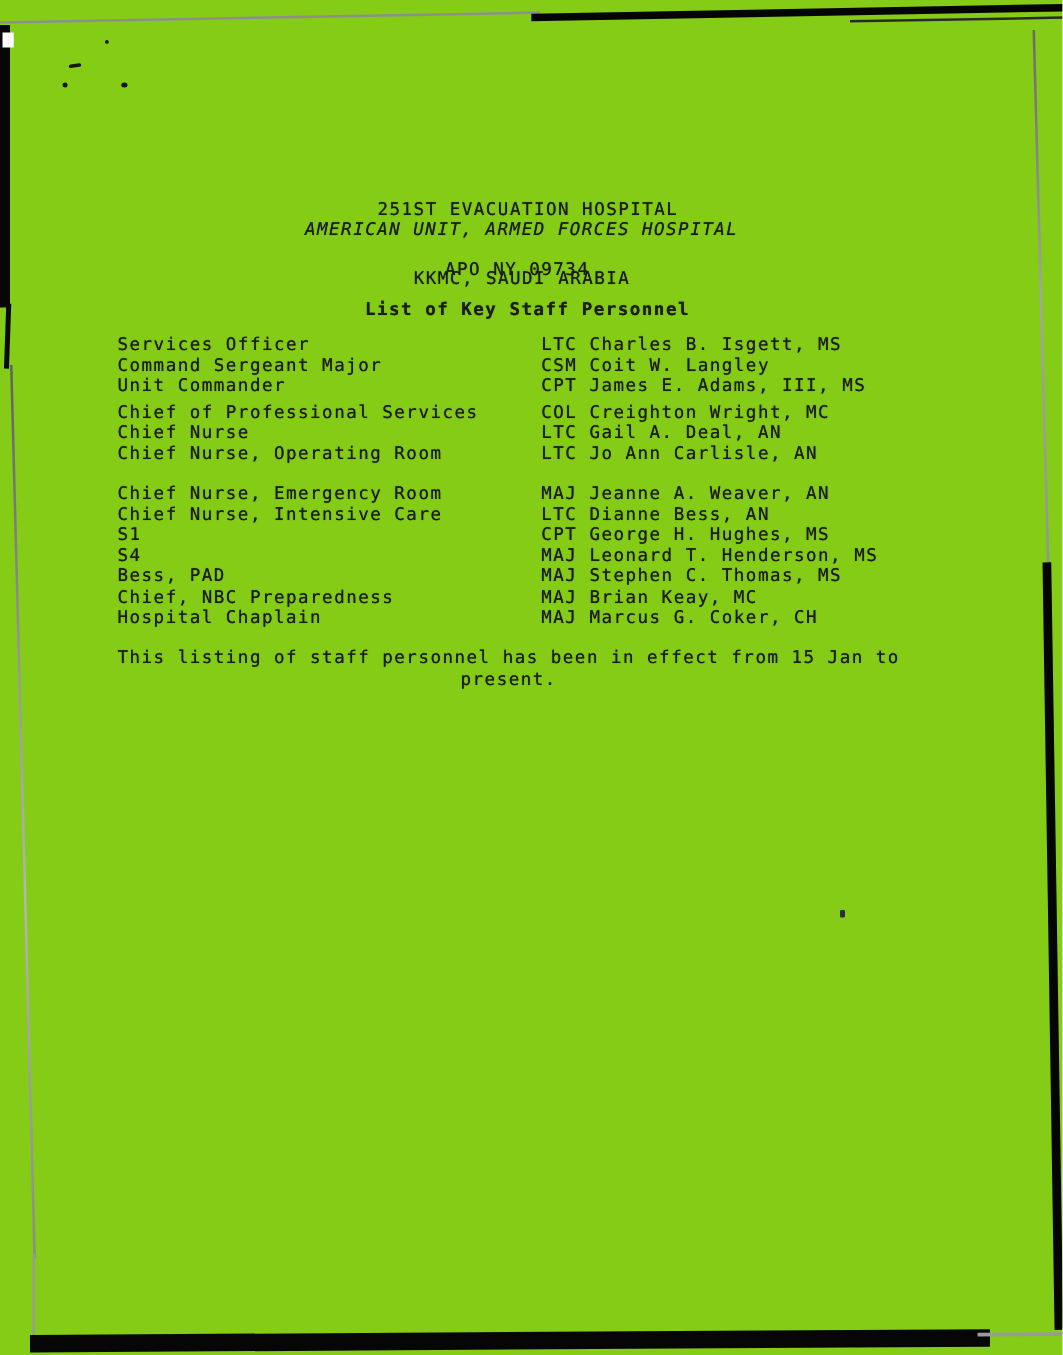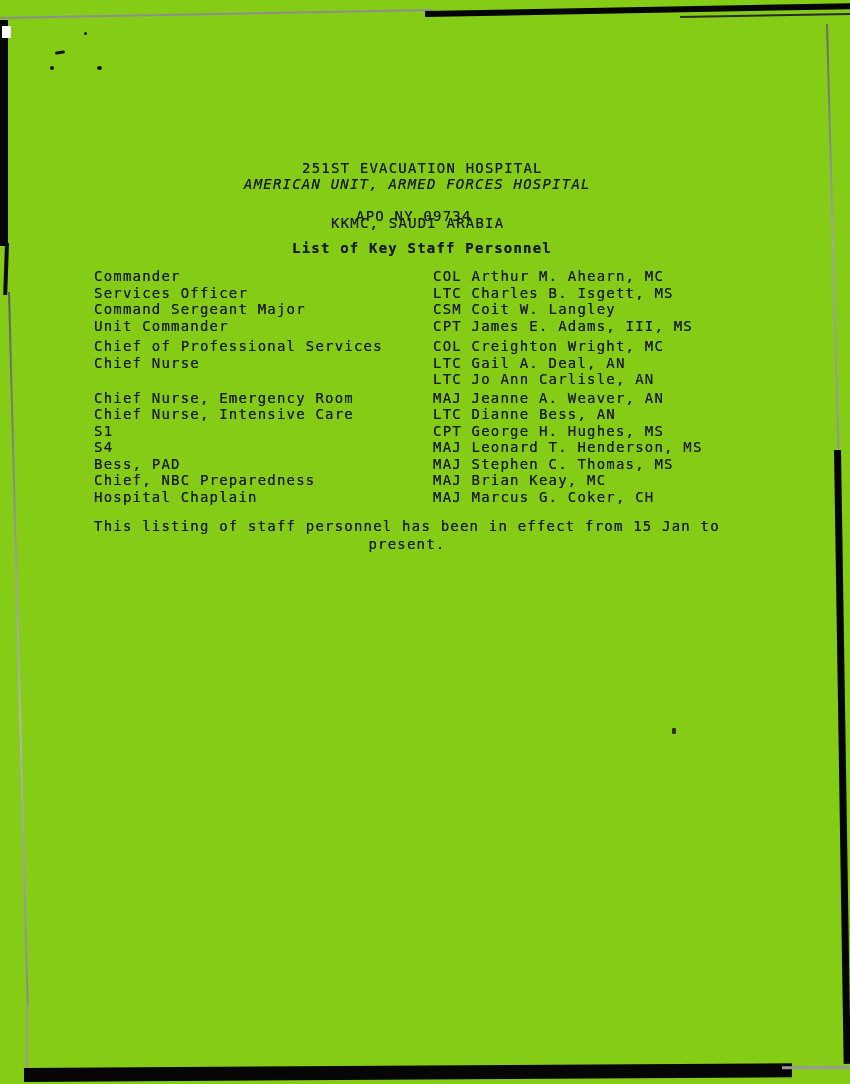--- a/index.html
+++ b/index.html
@@ -23,21 +23,21 @@
   .h0{left:302px;top:160px;}
   .h1{left:244px;top:176px;font-style:italic;}
   .h2{left:331px;top:192px;margin-top:23px;}
   .h3{left:356px;top:208px;}
   .list-title{left:292px;top:240px;font-weight:bold;}
 
   
   #staff{position:absolute;left:0;top:268px;width:850px;}
   .row{position:relative;height:16.5px;}
   .row.gap4{margin-top:4px;}
-  .row.gap2{margin-top:2px;}
+  .row.gap2{margin-top:16px;}
   .role,.name{
     position:absolute;top:0;
     white-space:pre;
     font-size:14px;line-height:16px;letter-spacing:1.2px;
     color:#1c1c1c;text-shadow:0 0 0.6px rgba(25,25,25,0.85);
   }
   .role{left:94px;}
   .name{left:433px;}
 
   
@@ -104,44 +104,41 @@
 
   <div class="line h0">251ST EVACUATION HOSPITAL</div>
   <div class="line h1">AMERICAN UNIT, ARMED FORCES HOSPITAL</div>
   <div class="line h2">KKMC, SAUDI ARABIA</div>
   <div class="line h3">APO NY 09734</div>
 
   <div class="line list-title">List of Key Staff Personnel</div>
 
   <div id="staff">
     <div class="row">
-      <span class="role">Commander</span>
-      <span class="name">COL Arthur M. Ahearn, MC</span>
-    </div>
-    <div class="row">
       <span class="role">Services Officer</span>
       <span class="name">LTC Charles B. Isgett, MS</span>
     </div>
     <div class="row">
       <span class="role">Command Sergeant Major</span>
       <span class="name">CSM Coit W. Langley</span>
     </div>
     <div class="row">
       <span class="role">Unit Commander</span>
       <span class="name">CPT James E. Adams, III, MS</span>
     </div>
     <div class="row gap4">
       <span class="role">Chief of Professional Services</span>
       <span class="name">COL Creighton Wright, MC</span>
     </div>
     <div class="row">
       <span class="role">Chief Nurse</span>
       <span class="name">LTC Gail A. Deal, AN</span>
     </div>
     <div class="row">
+      <span class="role">Chief Nurse, Operating Room</span>
       <span class="name">LTC Jo Ann Carlisle, AN</span>
     </div>
     <div class="row gap2">
       <span class="role">Chief Nurse, Emergency Room</span>
       <span class="name">MAJ Jeanne A. Weaver, AN</span>
     </div>
     <div class="row">
       <span class="role">Chief Nurse, Intensive Care</span>
       <span class="name">LTC Dianne Bess, AN</span>
     </div>

